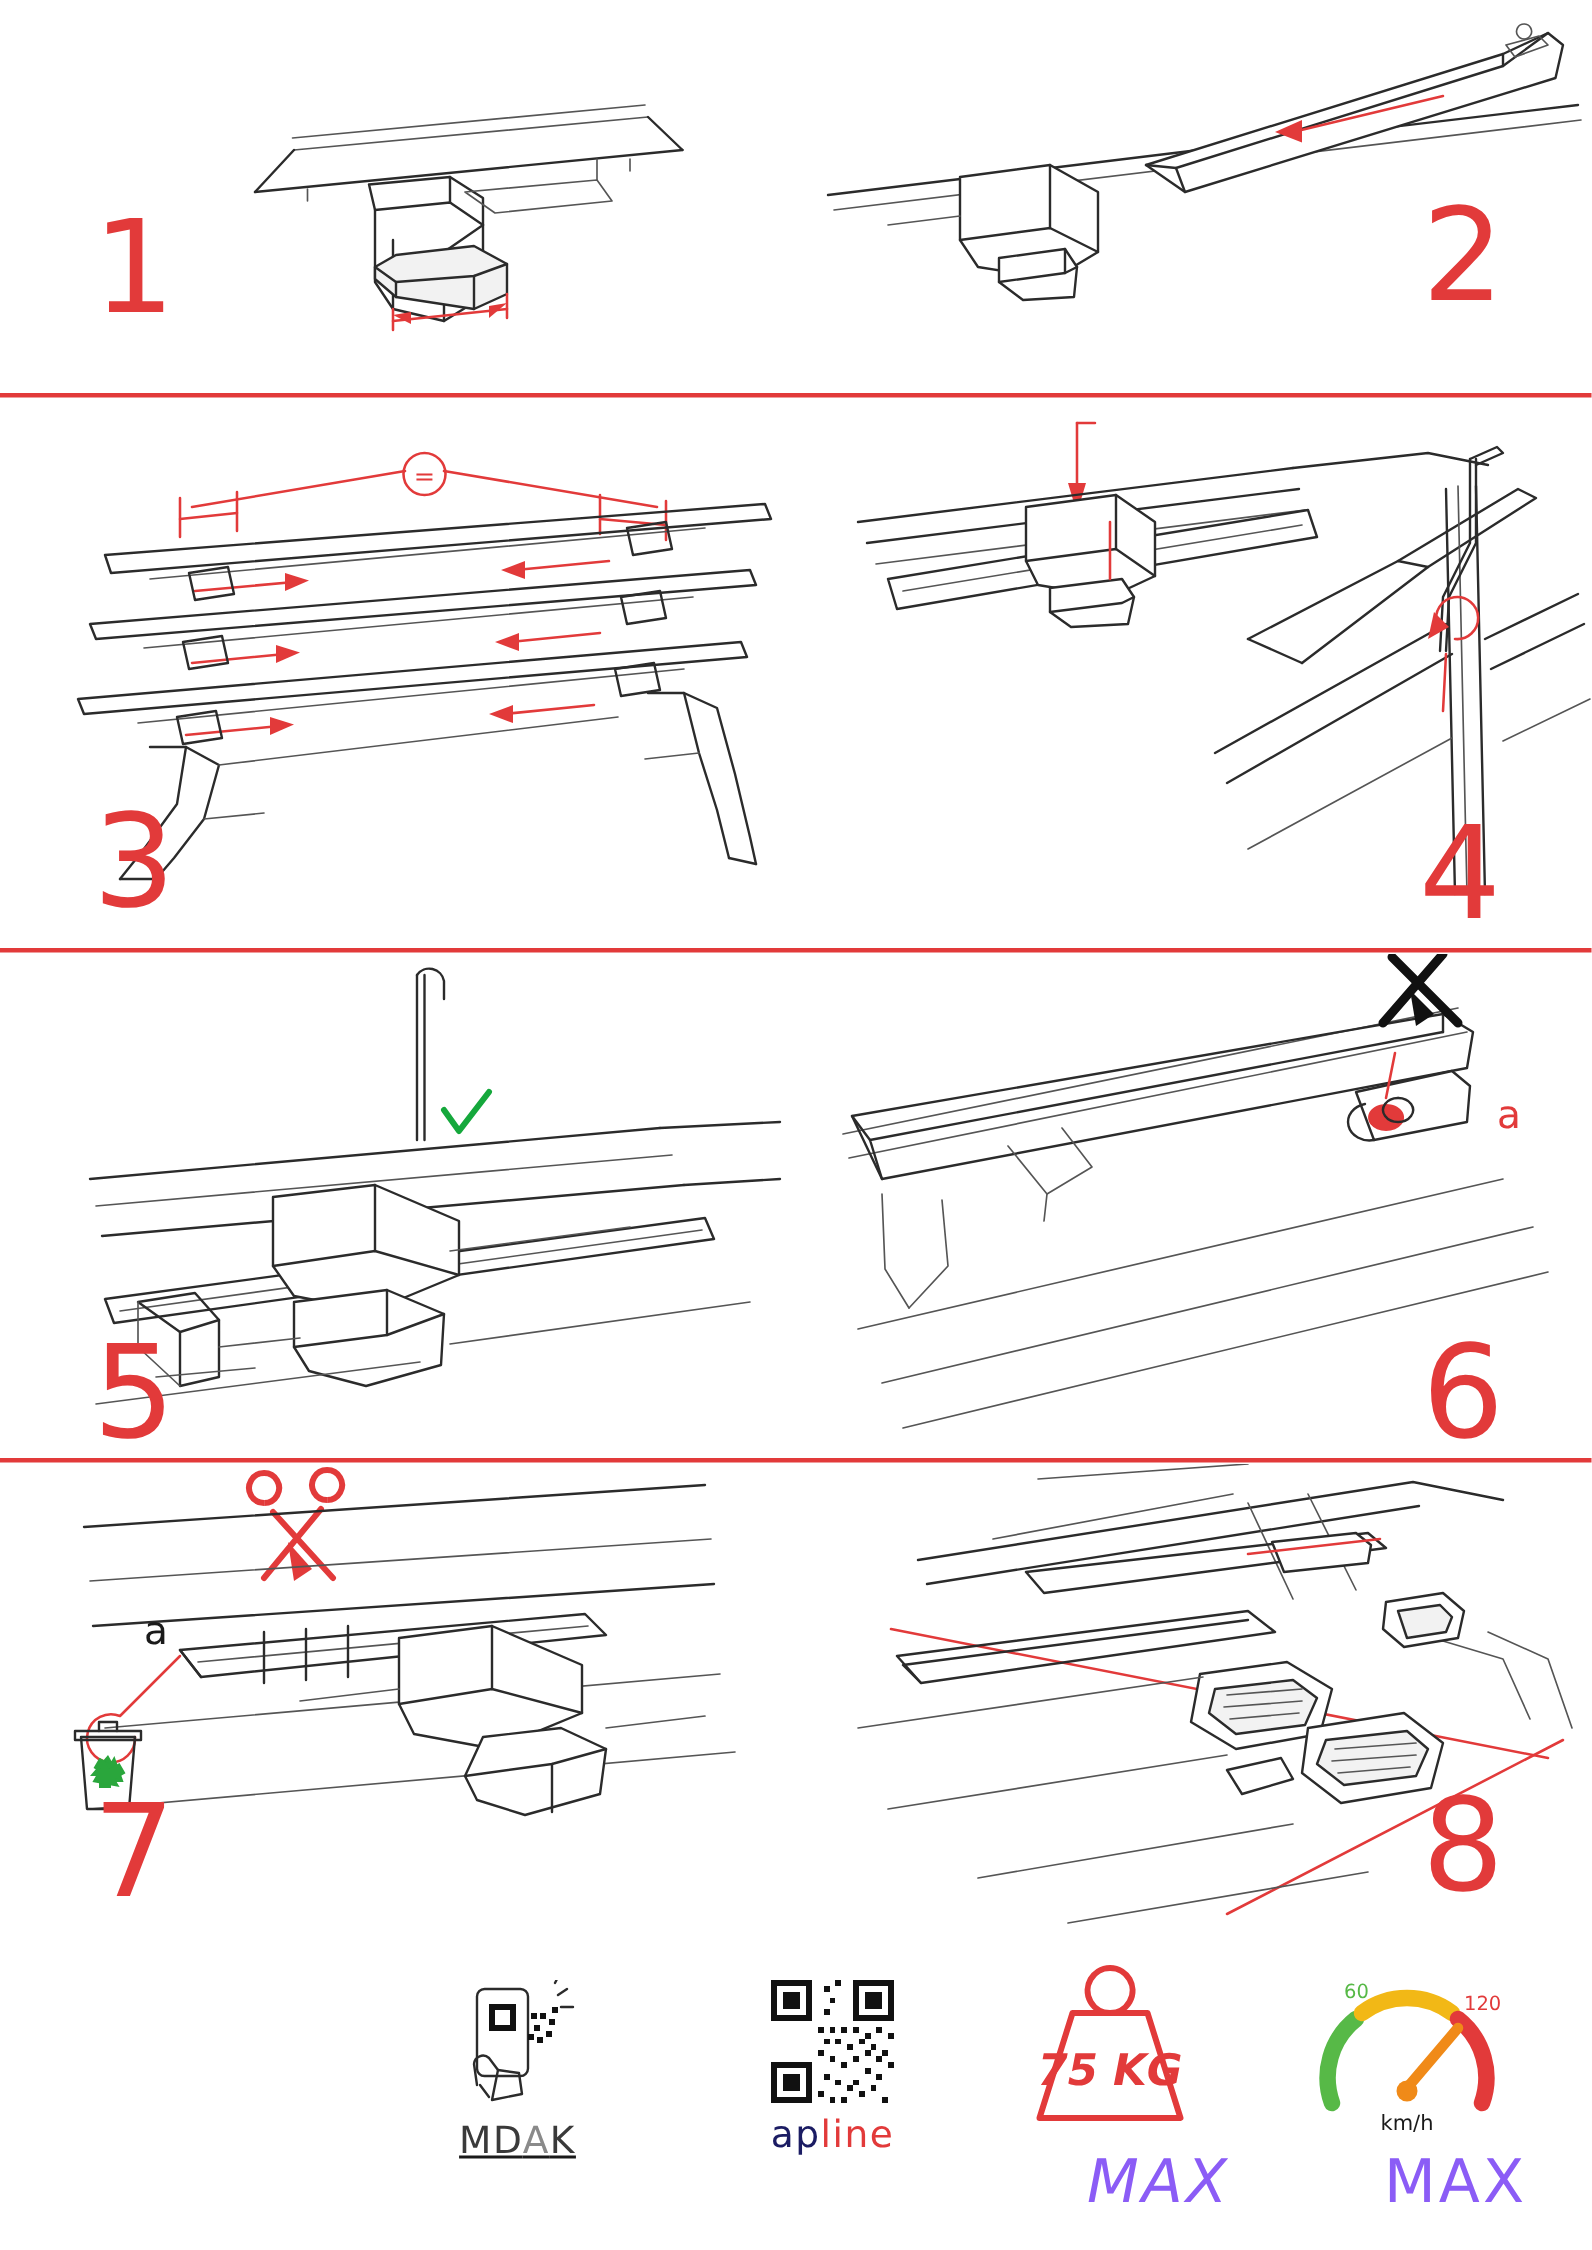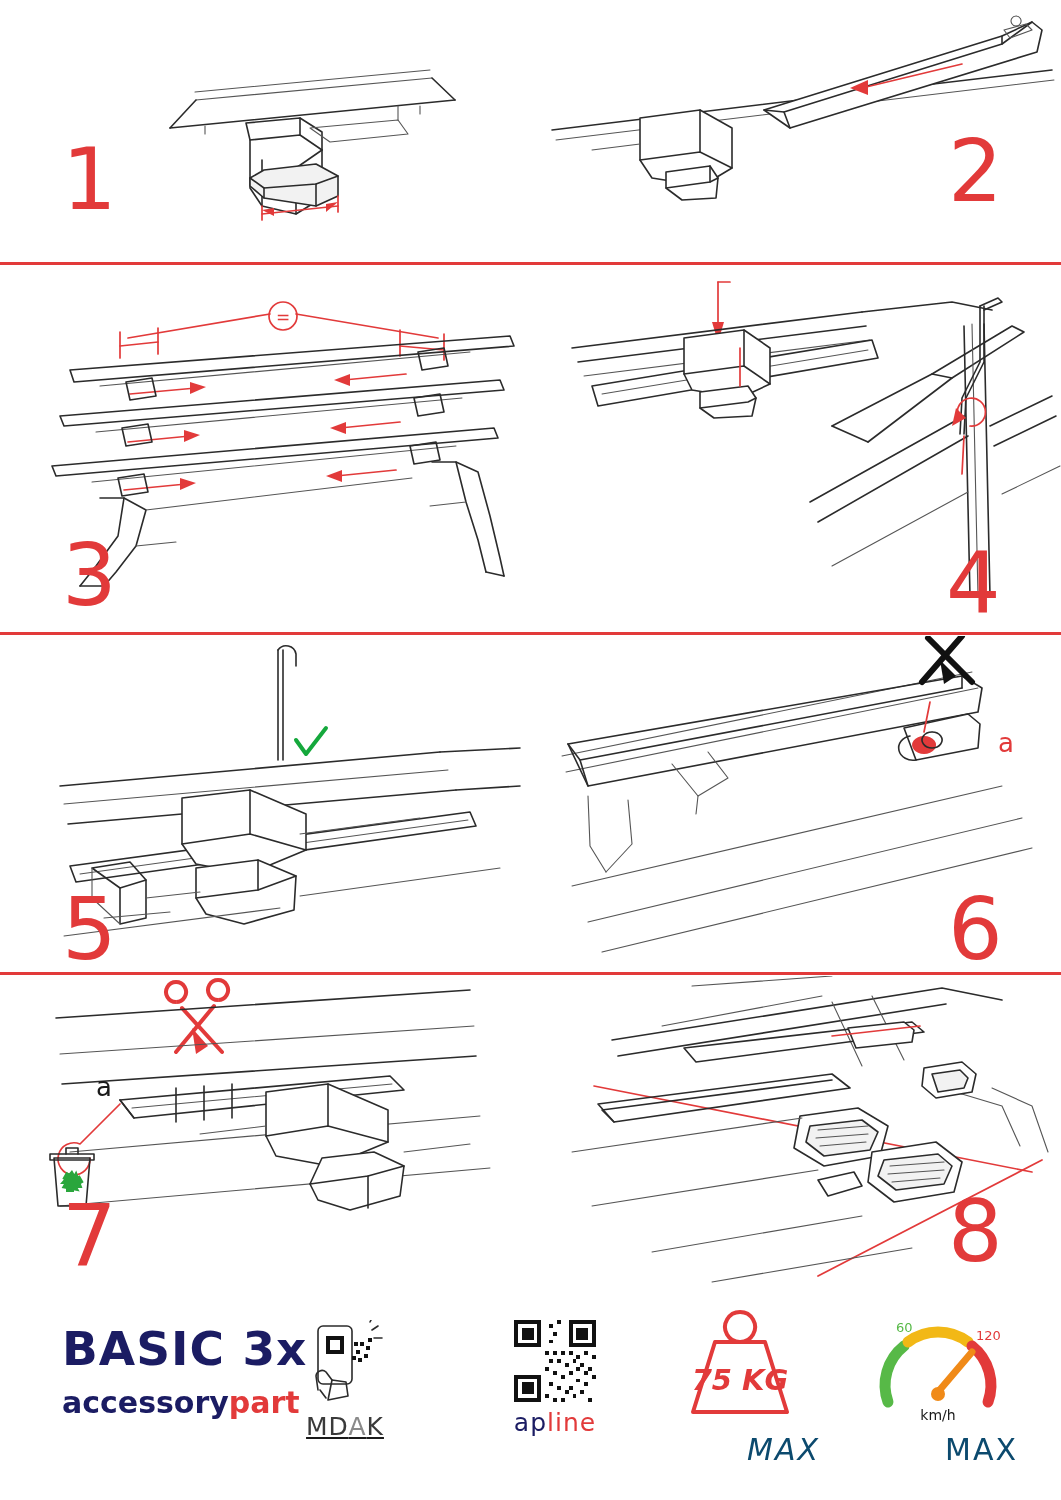--- a/index.html
+++ b/index.html
@@ -57,21 +57,21 @@
   .logo .cap{
     font-family:"DejaVu Sans", sans-serif;
     font-size:25px;font-weight:500;letter-spacing:1px;color:#3a3a3a;margin-top:6px;
   }
   .logo .cap .rd{color:#e23a3a;}
   .logo .cap .gy{color:#8a8a8a;}
 
   .maxblock{position:absolute;text-align:right;}
   .maxblock .lbl{
     font-family:"DejaVu Sans", sans-serif;
-    font-size:30px;font-weight:400;letter-spacing:2px;color:#0c4a6e;margin-top:4px;
+    font-size:40px;font-weight:400;letter-spacing:2px;color:#8b5cf6;margin-top:4px;
   }
   .kgtxt{
     font-family:"DejaVu Sans", sans-serif;
     font-size:29px;font-weight:700;fill:#e23a3a;
   }
   .qr{width:82px;height:82px;}
 </style>
 </head>
 <body>
 
@@ -395,26 +395,20 @@
       <path class="lnt" d="M396 112 L430 118"></path>
 
       <path class="ln wfill" d="M392 92 L430 86 L444 98 L440 116 L404 122 L390 110 Z"></path>
       <path class="ln gfill" d="M400 98 L428 94 L436 102 L432 112 L406 116 Z"></path>
     </svg>
     <div class="stepnum" style="left:416px;top:212px;">8</div>
   </div>
 
   <div class="footer">
 
-    <div class="brandblock">
-      <div class="brand-top">BASIC 3x</div>
-      <div class="brand-bot">
-        <span class="a">accessory</span><span class="b">part</span>
-      </div>
-    </div>
 
     <div class="logo" style="left:290px;top:20px;width:110px;text-decoration:underline;">
       <svg width="86" height="86" viewBox="0 0 86 86" style="margin:0 auto;">
         <rect class="ln" x="16" y="6" width="34" height="58" rx="5" fill="#fff"></rect>
         <rect x="24" y="16" width="18" height="18" fill="#111"></rect>
         <rect x="28" y="20" width="10" height="10" fill="#fff"></rect>
         <path class="ln" d="M16 70 L14 56 a6 6 0 0 1 10 -4 L30 60"></path>
         <path class="ln" d="M24 78 L18 70"></path>
         <path class="ln" d="M30 60 L44 62 L46 76 L26 80 Z"></path>
         <g fill="#111">

